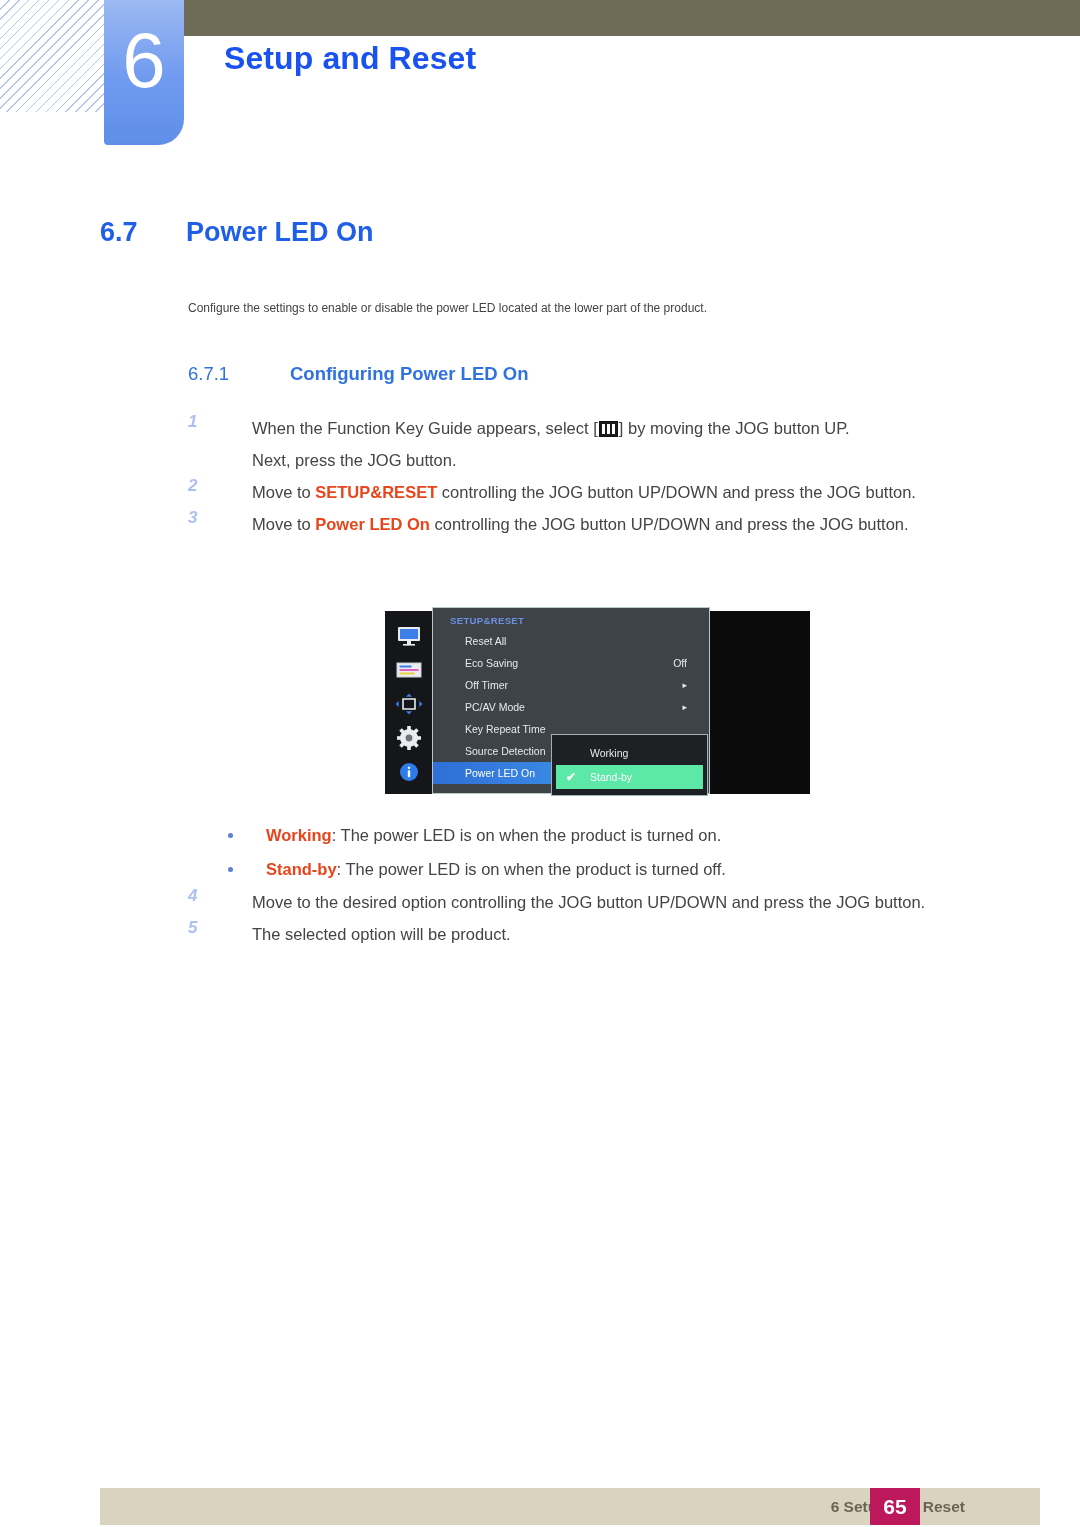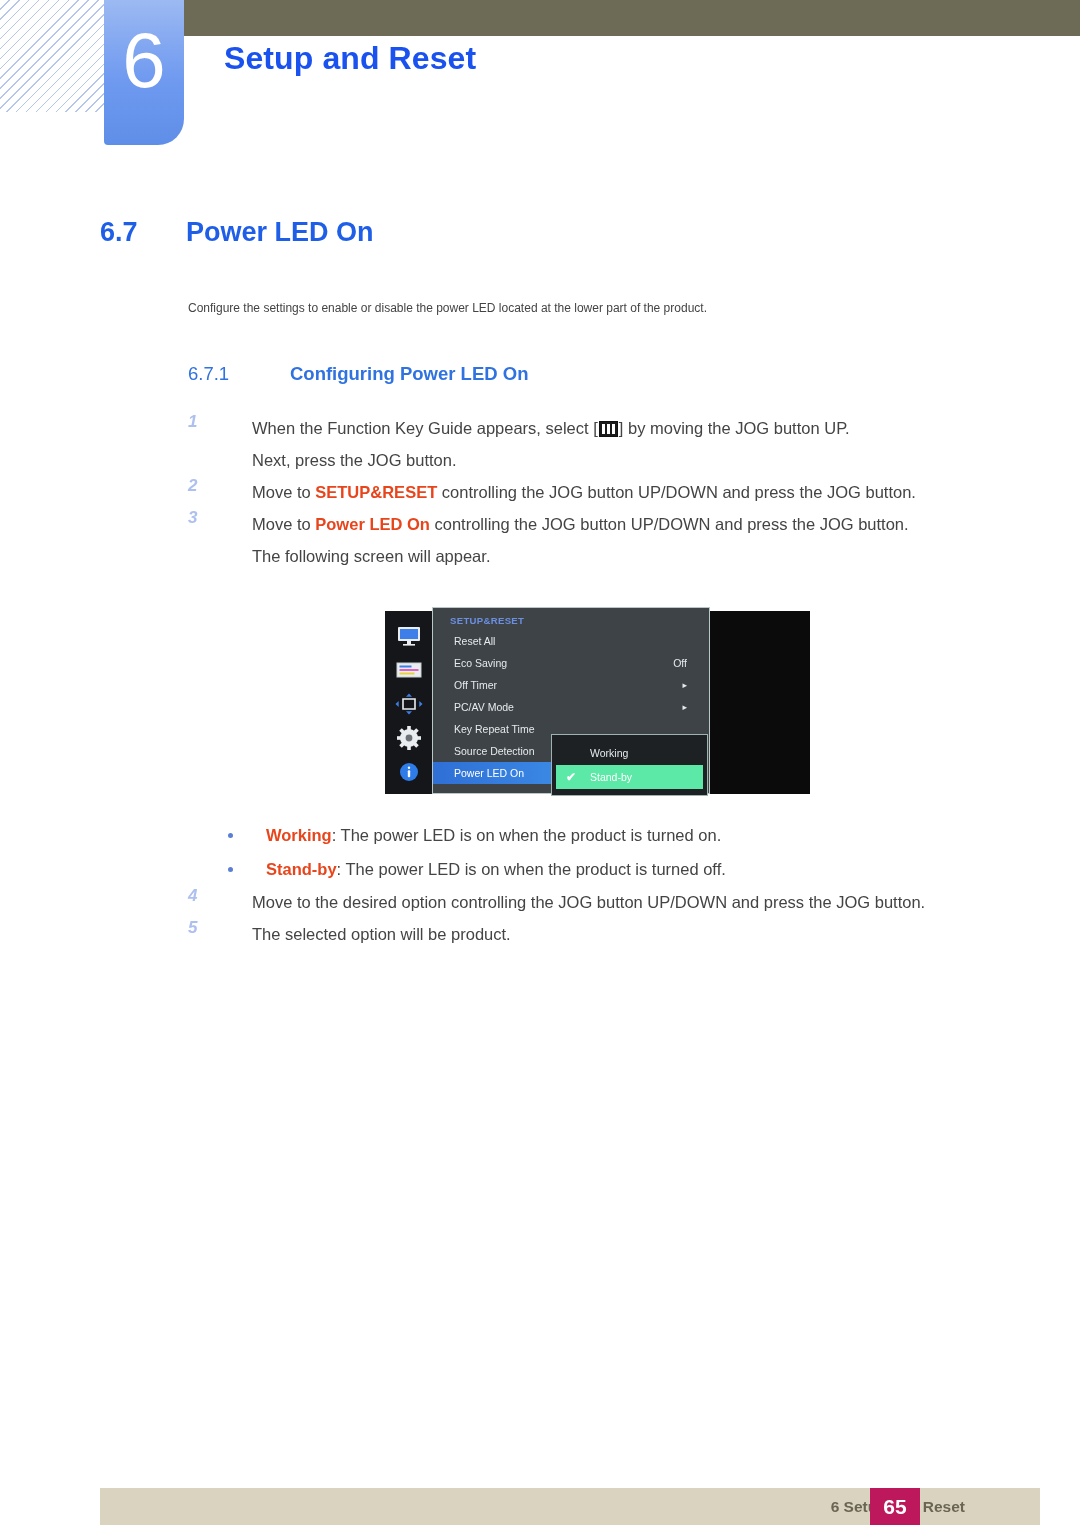--- a/index.html
+++ b/index.html
@@ -204,21 +204,21 @@
     letter-spacing: 0.3px;
     padding-left: 17px;
     margin-bottom: 4px;
   }
   .osd-row {
     position: relative;
     height: 22px;
     line-height: 22px;
     font-size: 10.5px;
     color: #e6eaec;
-    padding-left: 21px;
+    padding-left: 32px;
     box-sizing: border-box;
   }
   .osd-row .val {
     position: absolute;
     right: 22px;
     top: 0;
     font-size: 10.5px;
     color: #e6eaec;
   }
   .osd-row .arrow {
@@ -352,21 +352,20 @@
     <div class="step-num">2</div>
     <div class="step-body">
       <span>Move to </span><span class="hot">SETUP&amp;RESET</span><span> controlling the JOG button UP/DOWN and press the JOG button.</span>
     </div>
   </div>
 
   <div class="step">
     <div class="step-num">3</div>
     <div class="step-body">
       <span>Move to </span><span class="hot">Power LED On</span><span> controlling the JOG button UP/DOWN and press the JOG button.</span>
-      <span class="sub">The following screen will appear.</span>
     </div>
   </div>
 
 </div>
 
 <div class="osd-wrap">
   <div class="osd-screen"></div>
 
   <div class="osd-rail">
     <span class="rail-icon">

